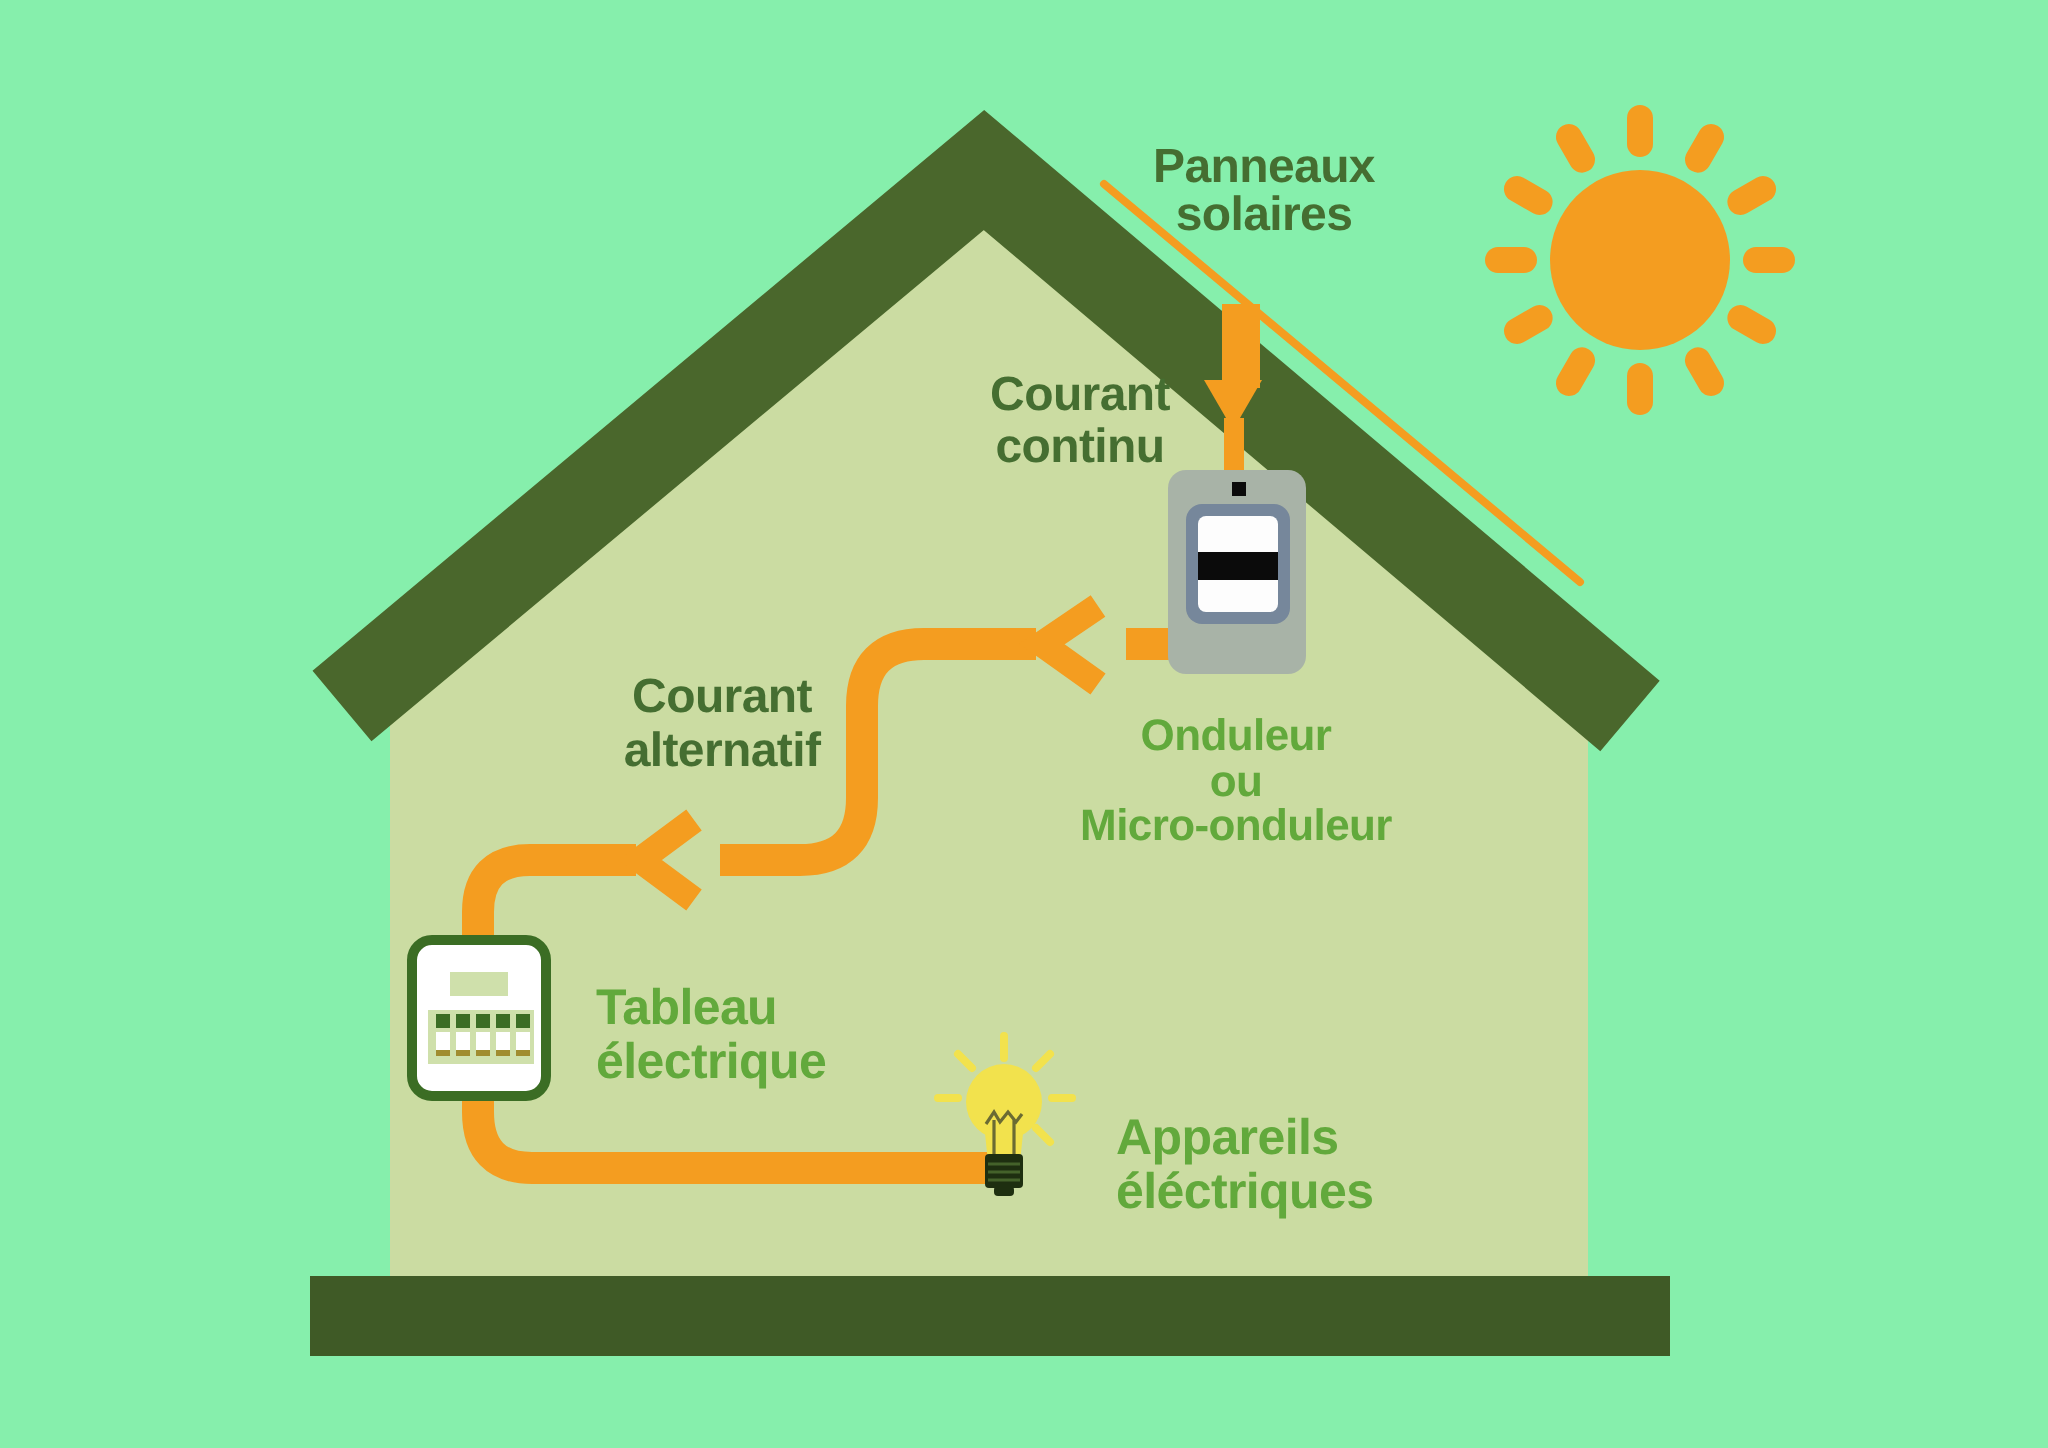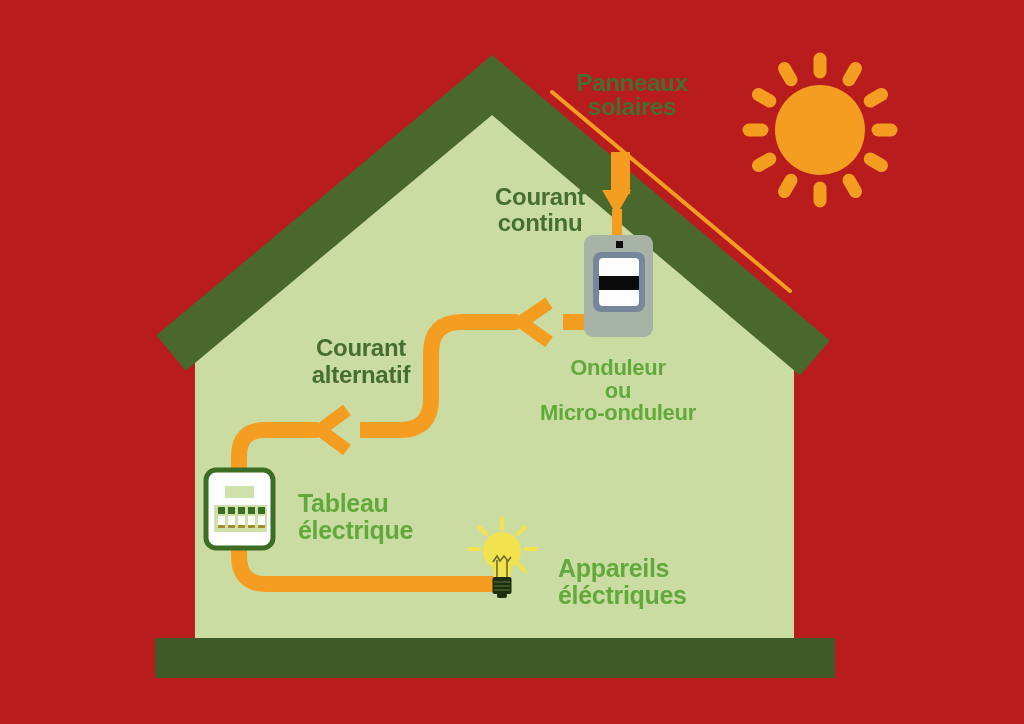--- a/index.html
+++ b/index.html
@@ -1,16 +1,16 @@
 <!DOCTYPE html>
 <html><head>
 <meta charset="utf-8">
 <style>
   html,body{margin:0;padding:0;background:#000;}
-  .stage{position:relative;width:1024px;height:724px;background:#b91c1c;overflow:hidden;}
+  .stage{position:relative;width:1024px;height:724px;background:#86efac;overflow:hidden;}
   svg{position:absolute;left:0;top:0;}
   text{font-family:"Liberation Sans","DejaVu Sans",sans-serif;font-weight:700;letter-spacing:-0.3px;}
   .t24{font-size:24px;} .t22{font-size:22px;} .t25{font-size:25px;}
 </style>
 </head>
 <body>
 
 <div class="stage">
 <svg width="1024" height="724" viewBox="0 0 1024 724">
 

